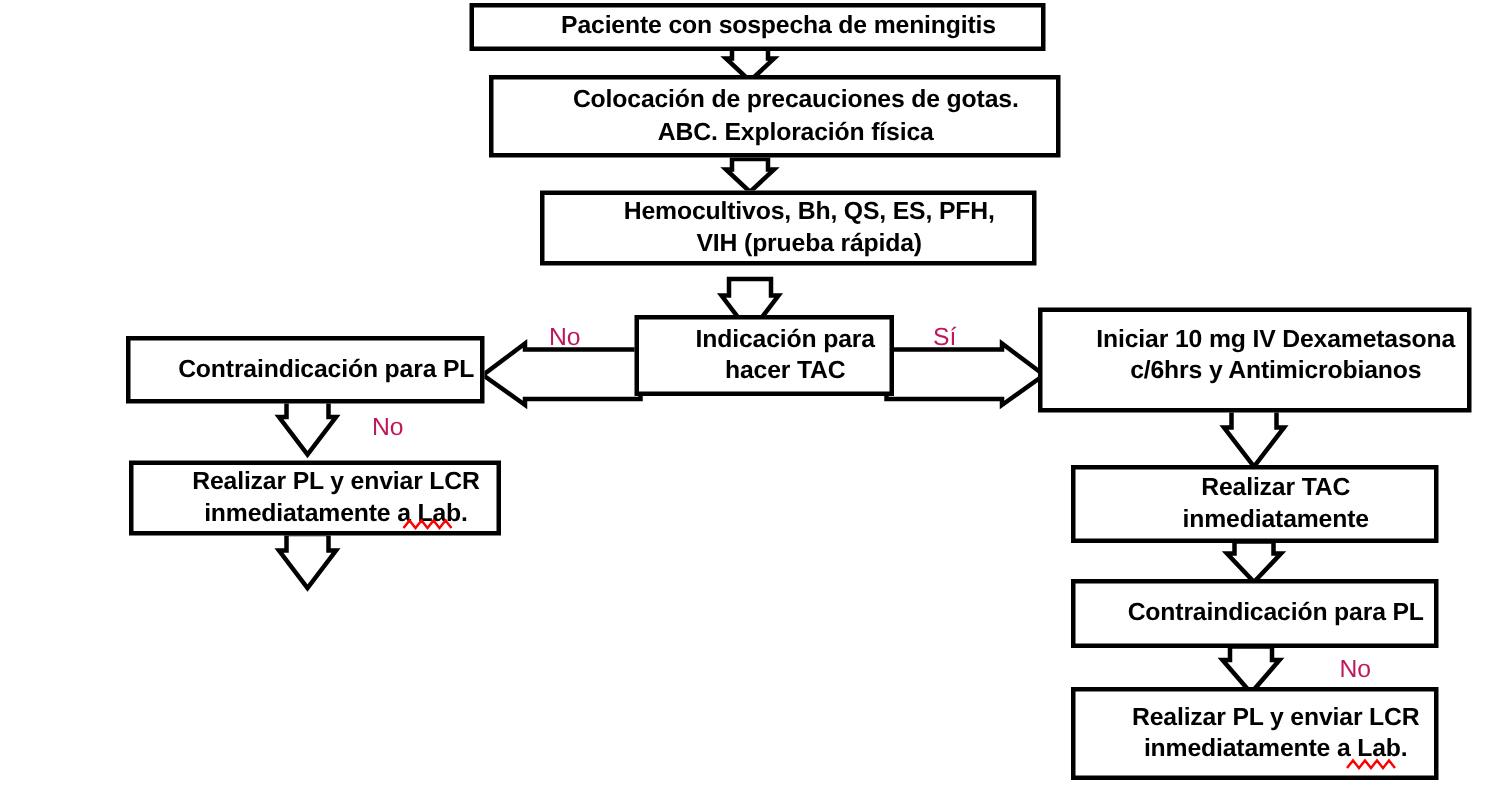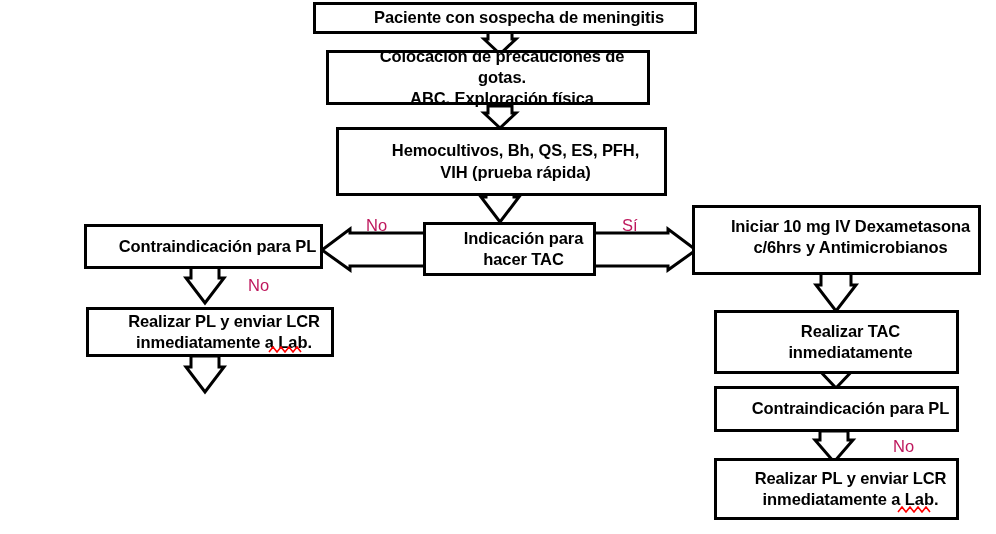--- a/index.html
+++ b/index.html
@@ -131,31 +131,31 @@
   <div class="arrow" style="left:814px; top:430px;">
     <svg width="40" height="34" viewBox="0 0 40 34">
       <polygon points="6,1 6,10 1,10 20,32 39,10 34,10 34,1" fill="#ffffff" stroke="#000000" stroke-width="3" stroke-linejoin="miter"></polygon>
     </svg>
   </div>
 
   <div class="node" style="left:313px; top:2px; width:384px; height:32px;">
     <span class="txt">Paciente con sospecha de meningitis</span>
   </div>
 
-  <div class="node" style="left:326px; top:50px; width:324px; height:55px;">
+  <div class="node" style="left:326px; top:50px; width:381px; height:55px;">
     <span class="txt">Colocación de precauciones de gotas.
 ABC. Exploración física</span>
   </div>
 
-  <div class="node" style="left:336px; top:127px; width:331px; height:69px;">
+  <div class="node" style="left:360px; top:127px; width:331px; height:50px;">
     <span class="txt">Hemocultivos, Bh, QS, ES, PFH,
 VIH (prueba rápida)</span>
   </div>
 
-  <div class="node" style="left:423px; top:222px; width:173px; height:54px;">
+  <div class="node" style="left:423px; top:210px; width:173px; height:54px;">
     <span class="txt">Indicación para
 hacer TAC</span>
   </div>
 
   <div class="node" style="left:84px; top:224px; width:239px; height:45px;">
     <span class="txt">Contraindicación para PL</span>
   </div>
 
   <div class="node" style="left:86px; top:307px; width:248px; height:50px;">
     <span class="txt">Realizar PL y enviar LCR
@@ -163,21 +163,21 @@
   </div>
   <svg class="squiggle" style="left:268px; top:345px;" width="40" height="9">
     <path d="M1,7 L5,2 L9,7 L13,2 L17,7 L21,2 L25,7 L29,2 L33,7" fill="none" stroke="#ff0000" stroke-width="1.6"></path>
   </svg>
 
   <div class="node overflow-top" style="left:692px; top:205px; width:289px; height:70px;">
     <span class="txt">Iniciar 10 mg IV Dexametasona
 c/6hrs y Antimicrobianos</span>
   </div>
 
-  <div class="node" style="left:714px; top:310px; width:245px; height:64px;">
+  <div class="node" style="left:714px; top:310px; width:245px; height:52px;">
     <span class="txt">Realizar TAC
 inmediatamente</span>
   </div>
 
   <div class="node" style="left:714px; top:386px; width:245px; height:46px;">
     <span class="txt">Contraindicación para PL</span>
   </div>
 
   <div class="node" style="left:714px; top:458px; width:245px; height:62px;">
     <span class="txt">Realizar PL y enviar LCR

